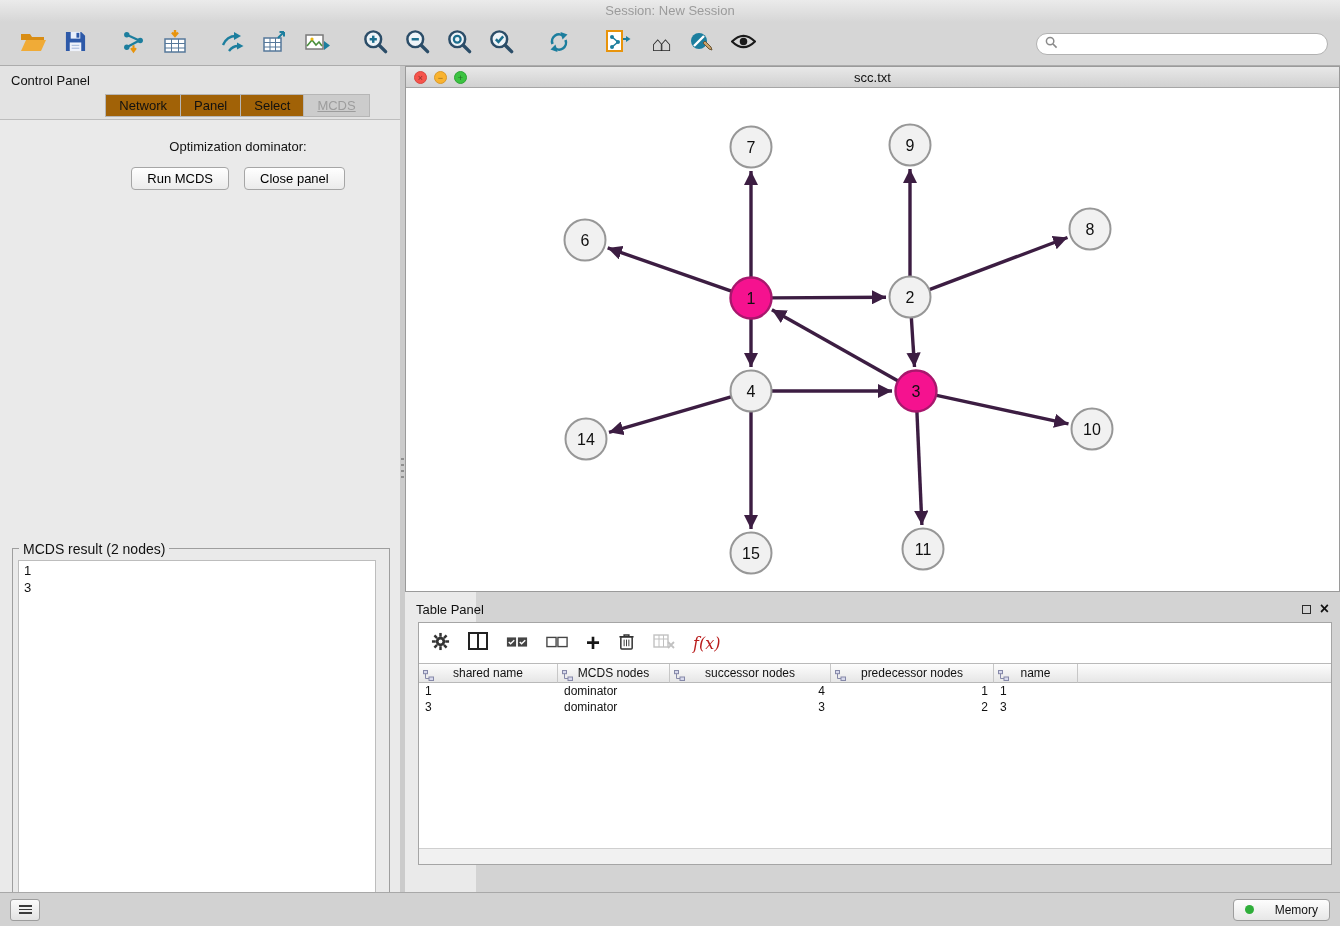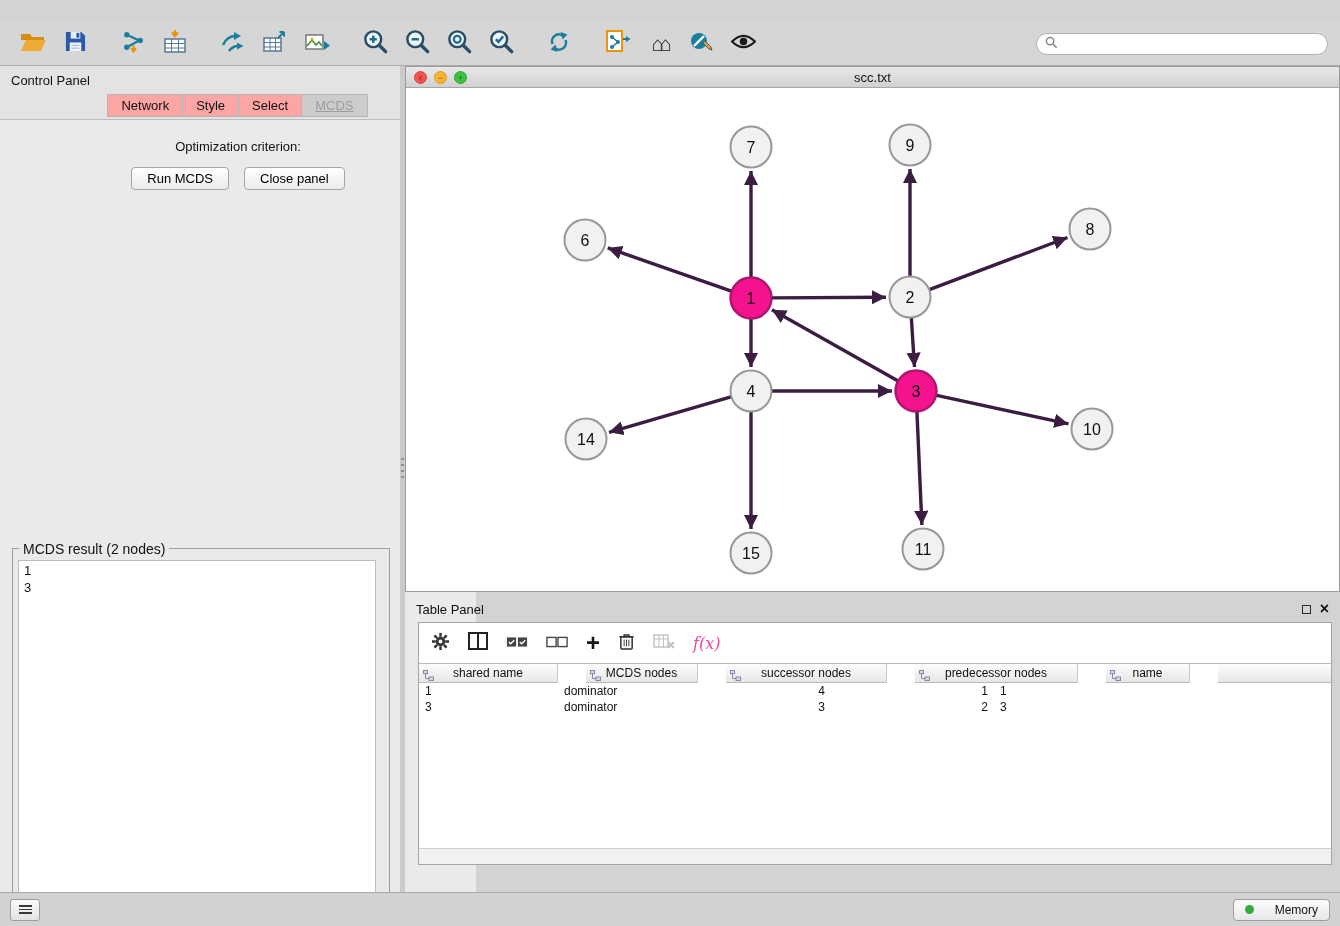--- a/index.html
+++ b/index.html
@@ -23,21 +23,21 @@
     border-radius:11px; background:#fff; display:flex; align-items:center; padding:0 8px; }
   #search-box input { border:none; outline:none; flex:1; font-size:12px; background:transparent; margin-left:5px; font-family:"Liberation Sans",sans-serif; }
 
   
   #control-panel { position:absolute; left:0; top:66px; width:476px; height:826px; background:#e3e3e3; }
   .panel-titlebar { height:28px; display:flex; align-items:center; padding:0 11px; font-size:13px; }
   .panel-controls { margin-left:auto; display:flex; align-items:center; gap:9px; }
   .float-box { width:9px; height:9px; border:1.5px solid #2c2c2c; display:inline-block; }
   .close-x { font-weight:bold; font-size:16px; color:#111; line-height:1; cursor:default; }
   .cp-tabs { display:flex; justify-content:center; }
-  .tab { font-size:13px; padding:3px 13px; background:#fca5a5; border:1px solid #b6b6b6; margin-left:-1px; }
+  .tab { font-size:13px; padding:3px 13px; background:#a16207; border:1px solid #b6b6b6; margin-left:-1px; }
   .tab.active { background:#cccccc; color:#9d9d9d;text-decoration:underline; }
   .cp-body { position:absolute; left:0; right:0; top:53px; bottom:0; background:#eaeaea; border-top:1px solid #bdbdbd; }
   .opt-label { margin-top:19px; text-align:center; font-size:13px; }
   .dropdown { position:relative; margin:11px 44px 0 44px; height:22px; border:1px solid #a2a2a2;
     border-radius:4px; background:linear-gradient(#ffffff,#f1f1f1); font-size:13px; line-height:20px; padding-left:9px; }
   .stepper { position:absolute; right:5px; top:50%; transform:translateY(-50%); display:flex; flex-direction:column; gap:2px; }
   .tri-up { width:0; height:0; border-left:4px solid transparent; border-right:4px solid transparent; border-bottom:5px solid #5a5a5a; }
   .tri-down { width:0; height:0; border-left:4px solid transparent; border-right:4px solid transparent; border-top:5px solid #5a5a5a; }
   .btn-row { margin-top:13px; display:flex; justify-content:center; gap:15px; }
   .btn { padding:3px 15px; font-size:13px; background:linear-gradient(#ffffff,#ebebeb);
@@ -62,22 +62,22 @@
   .light.red { background:#f6544c; border:1px solid #d64740; }
   .light.yellow { background:#f9b32f; border:1px solid #d9992a; }
   .light.green { background:#3cc341; border:1px solid #2ea335; }
   #graph-svg { display:block; width:933px; height:502px; }
 
   
   #table-panel { position:absolute; left:405px; top:595px; width:935px; height:297px; }
   .tp-body { position:absolute; left:13px; right:8px; top:27px; bottom:27px; background:#fff; border:1px solid #a5a5a5; }
   .tp-toolbar { height:40px; display:flex; align-items:center; padding-left:12px; gap:18px; }
   .plus-glyph { font-size:24px; font-weight:bold; color:#161616; line-height:1; }
-  .fx-label { font-family:"DejaVu Serif", serif; font-style:italic; font-size:16px; color:#ec4899; }
-  .tp-header-row { display:flex; border-top:1px solid #b9b9b9;gap:28px; }
+  .fx-label { font-family:"DejaVu Serif", serif; font-style:italic; font-size:16px; color:#b91c1c; }
+  .tp-header-row { display:flex; border-top:1px solid #b9b9b9; }
   .th { position:relative; height:19px; background:linear-gradient(#fdfdfd,#e6e6e6);
     border-right:1px solid #c7c7c7; border-bottom:1px solid #b9b9b9;
     font-size:12px; text-align:center; line-height:18px; }
   .th .hicon { position:absolute; left:4px; top:4px; }
   .tr { display:flex; height:16px; font-size:12px; line-height:16px; }
   .td { padding:0 6px; overflow:hidden; white-space:nowrap; }
   .num-r { text-align:right; }
   .tp-hscroll { position:absolute; left:0; right:0; bottom:0; height:16px; background:#f1f1f1; border-top:1px solid #cfcfcf; }
   .tp-tabs { position:absolute; bottom:3px; left:0; right:0; display:flex; justify-content:center; }
 
@@ -91,20 +91,21 @@
   .memory-btn { margin-left:auto; height:22px; border:1px solid #9d9d9d; border-radius:4px;
     background:linear-gradient(#fdfdfd,#e7e7e7); display:flex; align-items:center; gap:21px;
     padding:0 11px; font-size:12px; }
   .green-dot { width:9px; height:9px; border-radius:50%; background:#2fae3a; }
 </style>
 </head>
 <body>
 
 <div id="app">
 
+  <div id="titlebar">Session: New Session</div>
 
   <div id="toolbar">
     <div class="tb-btn">
       <span><svg width="28" height="24" viewBox="0 0 28 24">
             <path d="M2 4 h9 l2 3 h12 v3 H2 z" fill="#d98d14"></path>
             <path d="M2 21 L7 10 h20 l-5 11 z" fill="#f0ab37"></path>
           </svg></span>
     </div>
     <div class="tb-btn">
       <span><svg width="23" height="23" viewBox="0 0 24 24">
@@ -244,26 +245,26 @@
   <div id="control-panel">
     <div class="panel-titlebar">
       <span>Control Panel</span>
       <span class="panel-controls">
         <span class="float-box"></span>
         <span class="close-x">×</span>
       </span>
     </div>
     <div class="cp-tabs">
       <div class="tab">Network</div>
-      <div class="tab">Style</div>
+      <div class="tab">Panel</div>
       <div class="tab">Select</div>
       <div class="tab active">MCDS</div>
     </div>
     <div class="cp-body">
-      <div class="opt-label">Optimization criterion:</div>
+      <div class="opt-label">Optimization dominator:</div>
       <div class="btn-row">
         <button class="btn">Run MCDS</button>
         <button class="btn">Close panel</button>
       </div>
       <div class="result-group">
         <div class="result-legend">MCDS result (2 nodes)</div>
         <div class="result-box">
           <div>1</div>
           <div>3</div>
         </div>

